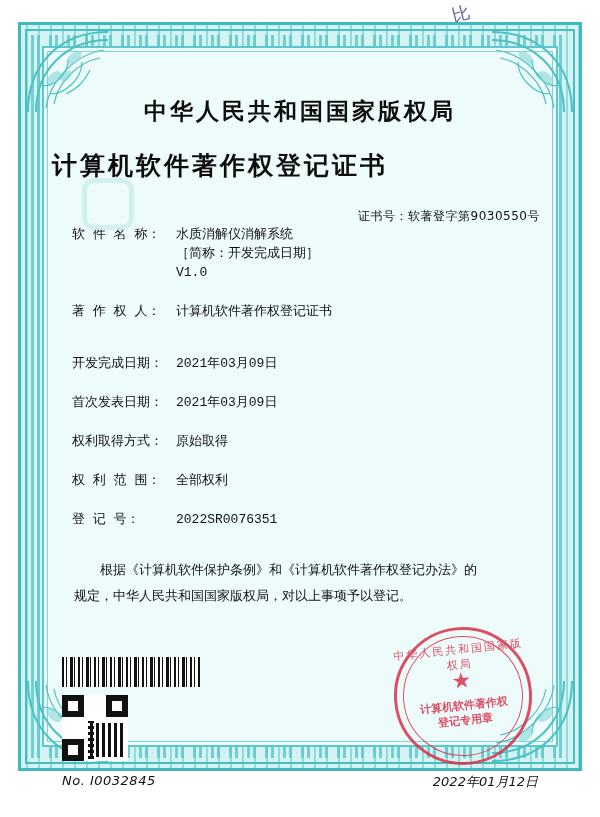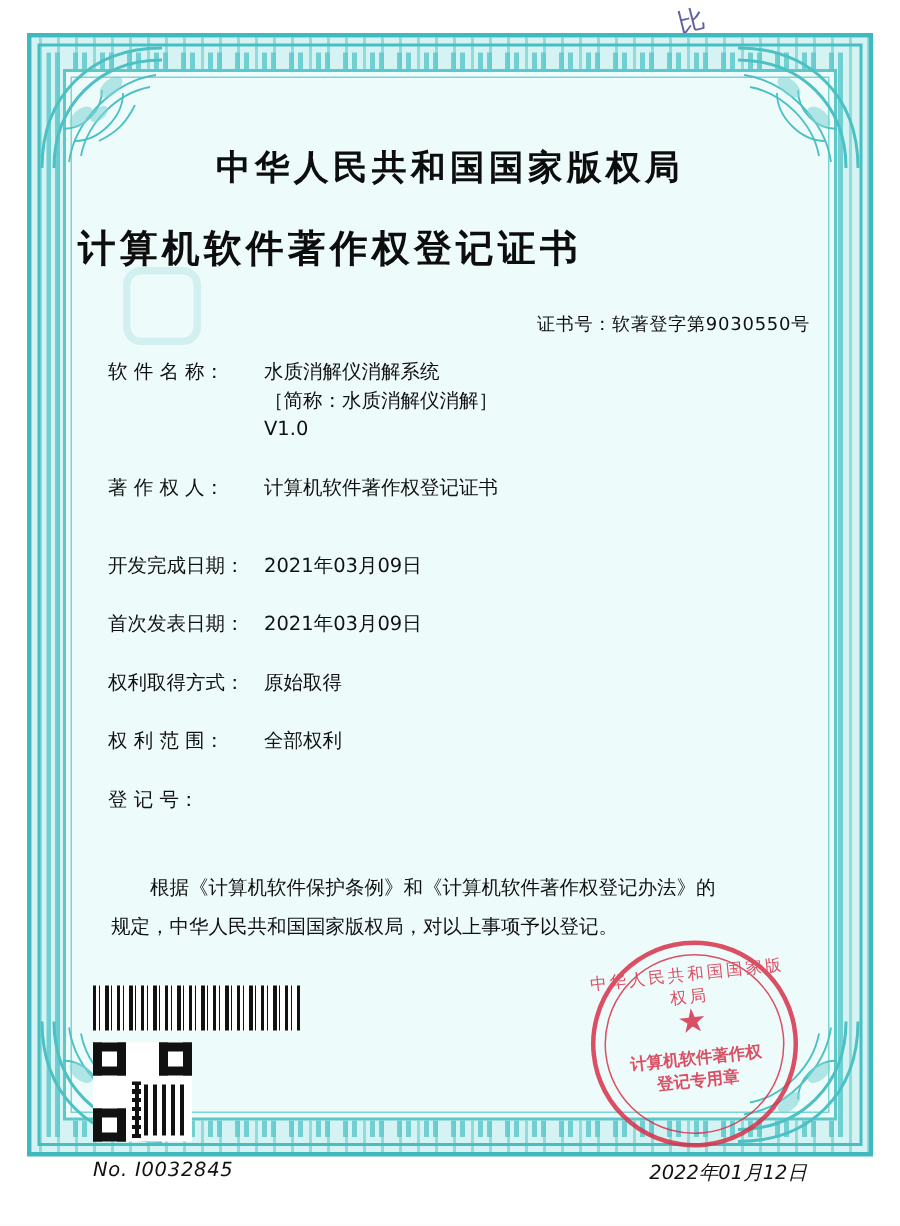--- a/index.html
+++ b/index.html
@@ -123,23 +123,23 @@
     left: 30px;
     top: 120px;
     width: 42px;
     height: 42px;
     border: 5px solid #cfeeee;
     border-radius: 12px;
     opacity: .9;
   }
 
   .fields {
-    margin-top: 14px;
     padding-left: 20px;
     font-size: 13px;
+    font-family: Liberation Mono, monospace;
   }
   .field-row {
     display: flex;
     align-items: flex-start;
     margin-bottom: 7px;
   }
   .field-label {
     width: 104px;
     flex: none;
     font-size: 13px;
@@ -149,21 +149,21 @@
   .field-value {
     font-size: 13px;
     line-height: 19px;
   }
   .value-line { display: block; }
 
   .gap-lg { height: 26px; }
   .gap-md { height: 13px; }
 
   .paragraph {
-    margin-top: 38px;
+    margin-top: 28px;
     padding-left: 22px;
     padding-right: 16px;
     font-size: 13px;
     line-height: 26px;
     text-align: justify;
   }
   .paragraph .indent { display: inline-block; width: 26px; }
 
   
   .codes {
@@ -366,21 +366,21 @@
     <div class="cert-no">
       <span>证书号：</span><span>软著登字第9030550号</span>
     </div>
 
     <div class="fields">
 
       <div class="field-row">
         <div class="field-label">软 件 名 称：</div>
         <div class="field-value">
           <span class="value-line">水质消解仪消解系统</span>
-          <span class="value-line">［简称：水质消解仪消解］</span>
+          <span class="value-line">［简称：开发完成日期］</span>
           <span class="value-line">V1.0</span>
         </div>
       </div>
 
       <div class="gap-md"></div>
 
       <div class="field-row">
         <div class="field-label">著 作 权 人：</div>
         <div class="field-value">计算机软件著作权登记证书</div>
       </div>
@@ -410,20 +410,21 @@
 
       <div class="field-row">
         <div class="field-label">权 利 范 围：</div>
         <div class="field-value">全部权利</div>
       </div>
 
       <div class="gap-md"></div>
 
       <div class="field-row">
         <div class="field-label">登 记 号：</div>
+        <div class="field-value">2022SR0076351</div>
       </div>
 
     </div>
 
     <div class="paragraph">
       <span class="indent"></span><span>根据《计算机软件保护条例》和《计算机软件著作权登记办法》的</span><br>
       <span>规定，中华人民共和国国家版权局，对以上事项予以登记。</span>
     </div>
 
   </div>

